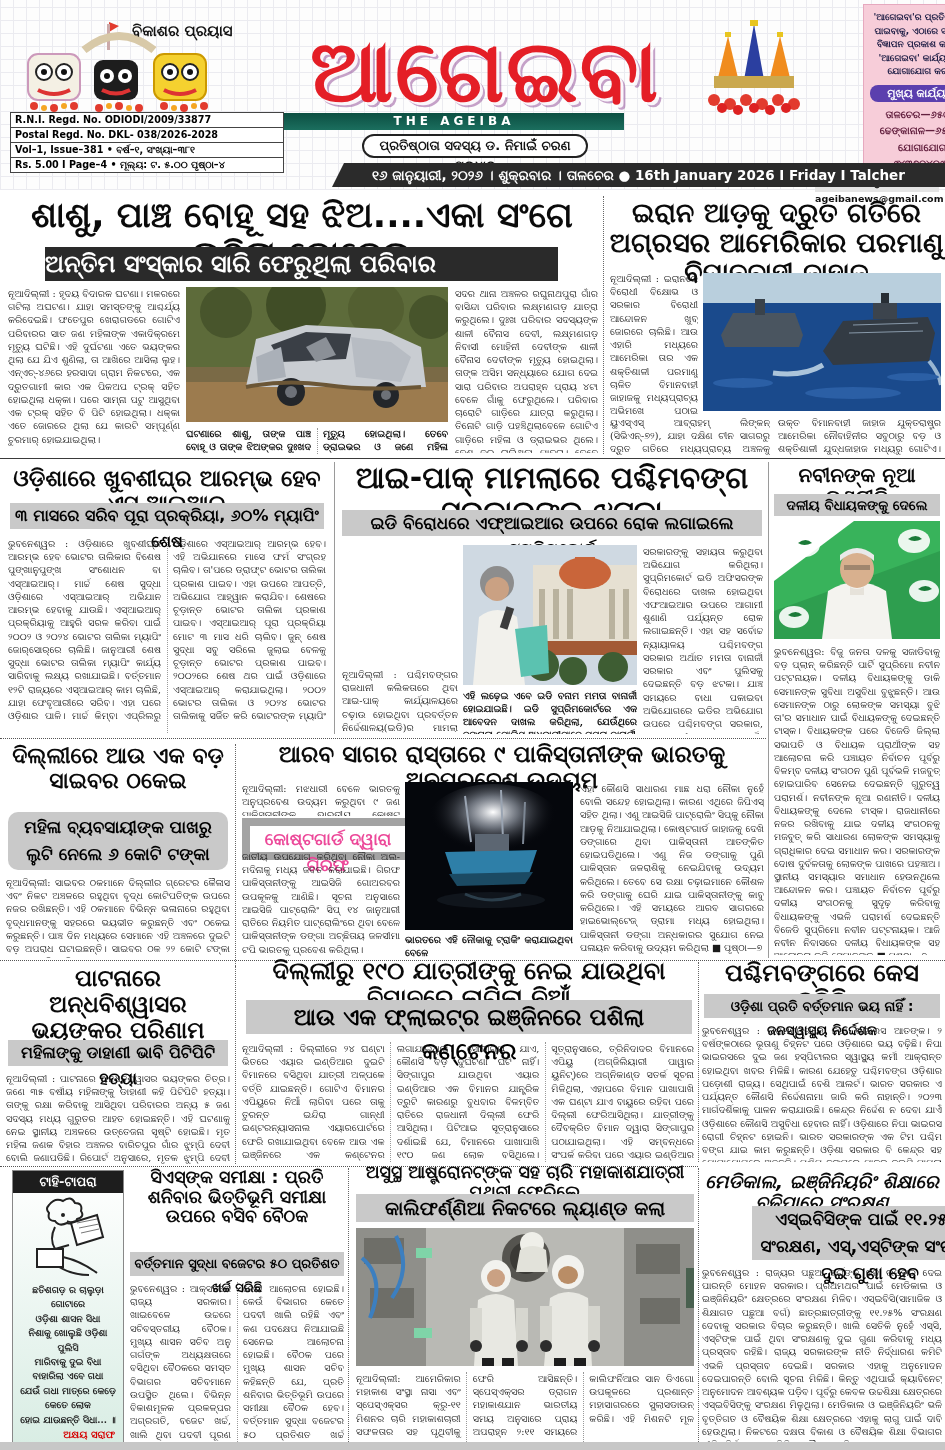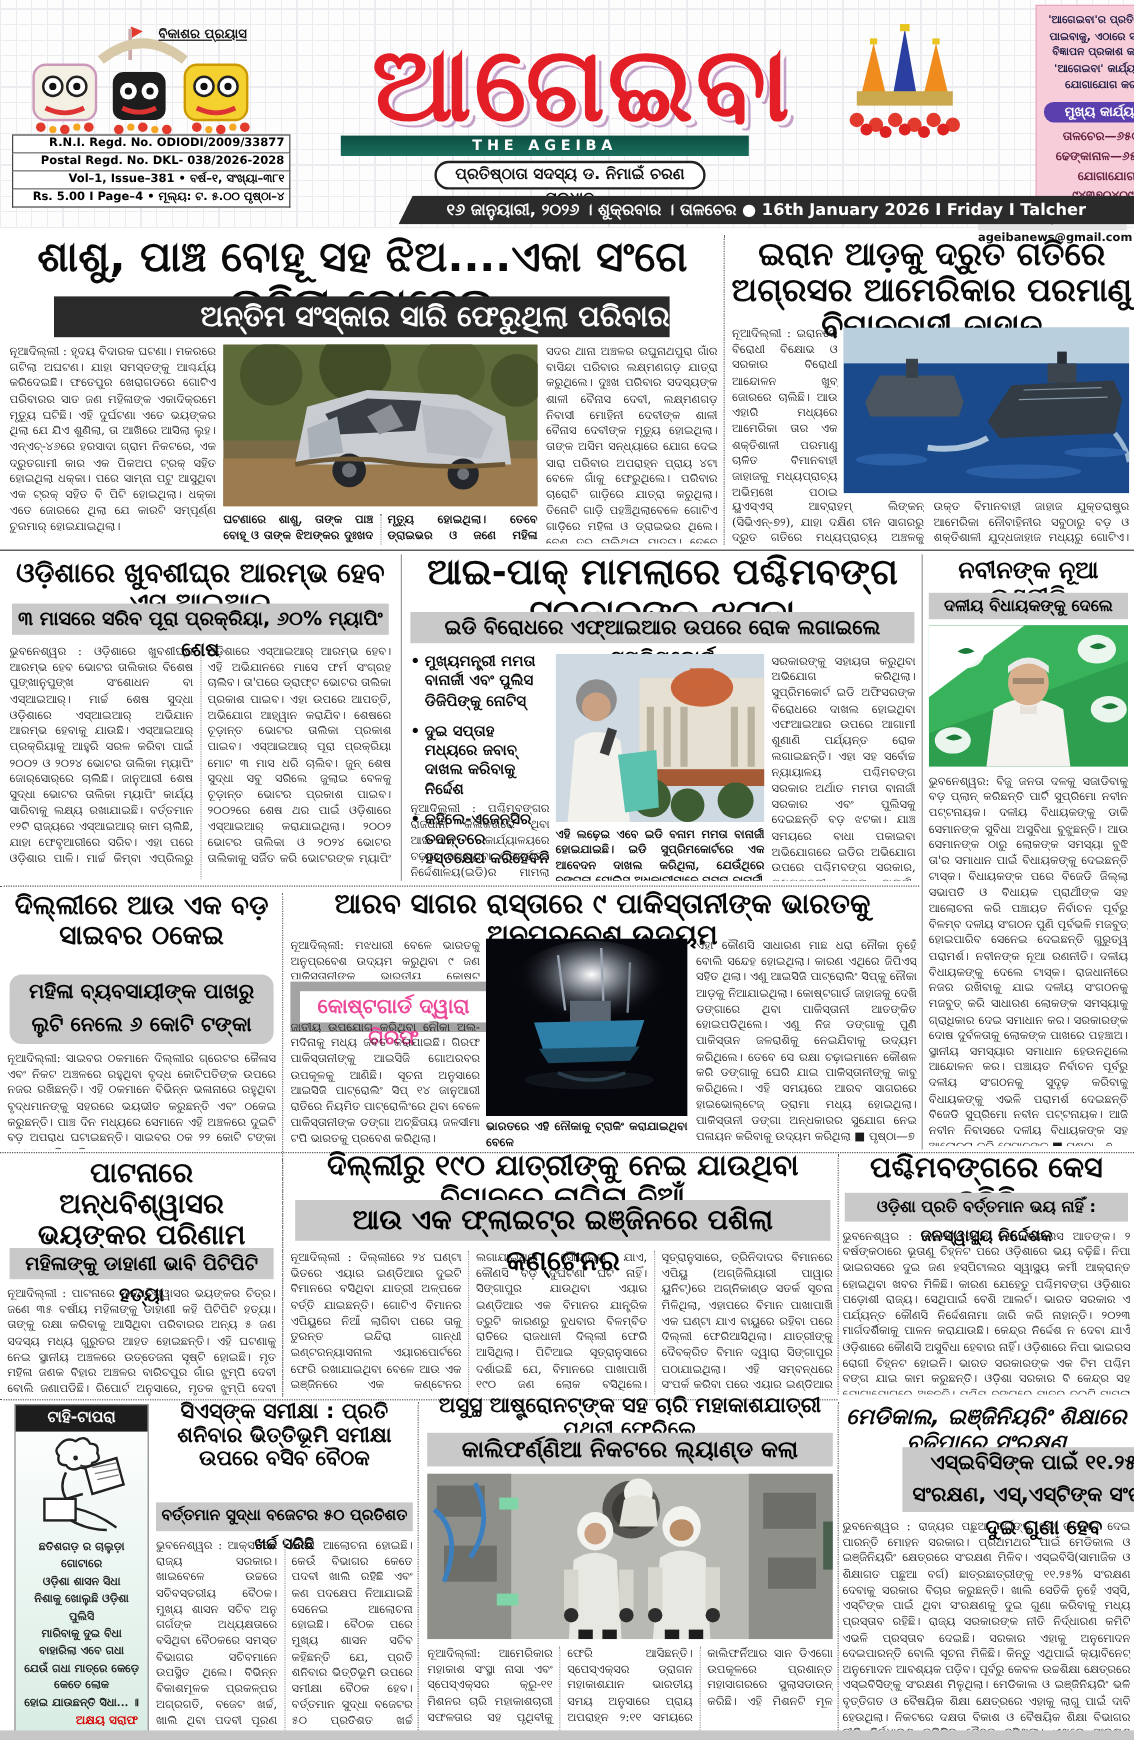--- a/index.html
+++ b/index.html
@@ -7,39 +7,39 @@
         font-family:"DejaVu Sans",sans-serif;}
   .abs{position:absolute;}
   
   #masthead{left:0;top:0;width:945px;height:190px;
     background:
       repeating-linear-gradient(0deg,#ebebf0 0 1px,transparent 1px 13px),
       repeating-linear-gradient(90deg,#ebebf0 0 1px,transparent 1px 13px),#fdfdfd;}
   .logo{font-size:86px;font-weight:800;color:#e41e26;letter-spacing:2px;
         text-shadow:3px 3px 0 rgba(255,255,255,.9),5px 5px 0 rgba(128,48,136,.45);
         font-family:"DejaVu Sans",sans-serif;line-height:1;}
-  .tagline{font-size:11px;font-weight:800;color:#111;text-decoration:underline;}
+  .tagline{font-size:15px;font-weight:800;color:#111;}
   .greenbar{background:linear-gradient(#0c4f42,#1b6e5e);color:#fff;font-weight:700;
         letter-spacing:4px;text-align:center;font-size:12px;line-height:17px;}
   .founder{border:2px solid #222;border-radius:12px;background:#fff;color:#111;
         font-weight:800;font-size:13px;text-align:center;line-height:20px;}
   .infobox div{border:1px solid #444;border-top:none;background:#fff;color:#000;
         font-weight:800;font-size:9.6px;line-height:12px;padding:1px 4px;white-space:nowrap;overflow:hidden;}
   .infobox div:first-child{border-top:1px solid #444;}
   .pinkbox{background:#f7cdd9;border:1px solid #e6a9bf;text-align:center;}
   .pinknote{font-size:9px;font-weight:700;color:#1c1c44;line-height:1.5;padding:6px 5px 4px;}
   .purplebar{background:#5b3fae;color:#fff;font-weight:800;font-size:11px;
         border-radius:8px;line-height:17px;margin:2px 6px;}
   .phones{font-size:10px;font-weight:800;color:#63203f;line-height:1.65;padding-top:3px;}
   .emailbar{background:#e4e4e4;color:#111;font-weight:700;font-size:9.5px;line-height:14px;}
   .datebar{background:#2b2b2b;color:#fff;font-weight:800;font-size:13.5px;text-align:center;
         line-height:24px;clip-path:polygon(12px 0,100% 0,100% 100%,0 100%);}
   
   .hl{font-weight:800;color:#0a0a0a;text-align:center;line-height:1.12;font-family:"DejaVu Sans",sans-serif;}
-  .blackbar{background:#2a2a2a;color:#fff;font-weight:800;text-align:right;}
+  .blackbar{background:#2a2a2a;color:#fff;font-weight:800;text-align:left;}
   .graybar{background:#c9c9c9;color:#000;font-weight:800;text-align:center;}
   .bt{font-family:"DejaVu Serif",serif;font-size:9.6px;line-height:1.38;text-align:justify;
       color:#1b1b1b;overflow:hidden;}
   .cap{font-family:"DejaVu Serif",serif;font-weight:700;font-size:9.6px;line-height:1.35;
       text-align:justify;color:#111;overflow:hidden;}
   .cols2{column-count:2;column-gap:12px;column-rule:1px dotted #999;}
   .cols3{column-count:3;column-gap:12px;column-rule:1px dotted #999;}
   .vline{border-left:1px solid #9a9a9a;}
   .vdot{border-left:1px dotted #666;}
   .hline{border-top:1.5px solid #3a3a3a;}
@@ -146,21 +146,21 @@
       <div class="phones">
         <div>ତାଳଚେର—୬୫୯୧୦୭</div>
         <div>ଢେଙ୍କାନାଳ—୬୫୯୦୦୧</div>
         <div>ଯୋଗାଯୋଗ : ୯୪୩୭୦୪୦୯୫୦</div>
       </div>
     </div>
     <div class="abs emailbar" style="left:815px;top:178px;width:124px;height:14px;text-align:center;">
       <span>⊜ </span><span>ageibanews@gmail.com</span>
     </div>
 
-    <div class="abs infobox" style="left:10px;top:112px;width:232px;text-align:right;">
+    <div class="abs infobox" style="left:10px;top:112px;width:274px;">
       <div>R.N.I. Regd. No. ODIODI/2009/33877</div>
       <div>Postal Regd. No. DKL- 038/2026-2028</div>
       <div>Vol–1, Issue–381 • ବର୍ଷ–୧, ସଂଖ୍ୟା–୩୮୧</div>
       <div>Rs. 5.00 I Page–4 • ମୂଲ୍ୟ: ଟ. ୫.୦୦ ପୃଷ୍ଠା–୪</div>
     </div>
 
     <div class="abs datebar" style="left:332px;top:163px;width:613px;height:24px;">୧୬ ଜାନୁୟାରୀ, ୨୦୨୬ । ଶୁକ୍ରବାର । ତାଳଚେର ● 16th January 2026 I Friday I Talcher</div>
   </div>
 
   <div class="abs hl" style="left:4px;top:196px;width:596px;font-size:35px;">ଶାଶୁ, ପାଞ୍ଚ ବୋହୂ ସହ ଝିଅ....ଏକା ସଂଗେ ଉଠିଲା କୋକେଇ</div>
@@ -223,25 +223,20 @@
   <div class="abs hline" style="left:0;top:458px;width:945px;"></div>
 
   <div class="abs hl" style="left:6px;top:466px;width:322px;font-size:22.5px;">ଓଡ଼ିଶାରେ ଖୁବଶୀଘ୍ର ଆରମ୍ଭ ହେବ ଏସ୍ ଆଇଆର</div>
   <div class="abs graybar" style="left:10px;top:503px;width:314px;height:26px;font-size:16px;line-height:26px;">୩ ମାସରେ ସରିବ ପୂରା ପ୍ରକ୍ରିୟା, ୬୦% ମ୍ୟାପିଂ ଶେଷ</div>
   <div class="abs bt cols2" style="left:8px;top:537px;width:318px;height:196px;">ଭୁବନେଶ୍ୱର : ଓଡ଼ିଶାରେ ଖୁବଶୀଘ୍ର ଆରମ୍ଭ ହେବ ଭୋଟର ତାଲିକାର ବିଶେଷ ପୁଙ୍ଖାନୁପୁଙ୍ଖ ସଂଶୋଧନ ବା ଏସ୍ଆଇଆର୍। ମାର୍ଚ୍ଚ ଶେଷ ସୁଦ୍ଧା ଓଡ଼ିଶାରେ ଏସ୍ଆଇଆର୍ ଅଭିଯାନ ଆରମ୍ଭ ହେବାକୁ ଯାଉଛି। ଏସ୍ଆଇଆର୍ ପ୍ରକ୍ରିୟାକୁ ଆହୁରି ସରଳ କରିବା ପାଇଁ ୨୦୦୨ ଓ ୨୦୨୪ ଭୋଟର ତାଲିକା ମ୍ୟାପିଂ ଜୋର୍‌ସୋର୍‌ରେ ଚାଲିଛି। ଜାନୁଆରୀ ଶେଷ ସୁଦ୍ଧା ଭୋଟର ତାଲିକା ମ୍ୟାପିଂ କାର୍ଯ୍ୟ ସାରିବାକୁ ଲକ୍ଷ୍ୟ ରଖାଯାଇଛି। ବର୍ତ୍ତମାନ ୧୨ଟି ରାଜ୍ୟରେ ଏସ୍ଆଇଆର୍ କାମ ଚାଲିଛି, ଯାହା ଫେବୃଆରୀରେ ସରିବ। ଏହା ପରେ ଓଡ଼ିଶାର ପାଳି। ମାର୍ଚ୍ଚ କିମ୍ବା ଏପ୍ରିଲରୁ ଓଡ଼ିଶାରେ ଏସ୍ଆଇଆର୍ ଆରମ୍ଭ ହେବ। ଏହି ଅଭିଯାନରେ ମାସେ ଫର୍ମ ସଂଗ୍ରହ ଚାଲିବ। ତା'ପରେ ଡ୍ରାଫ୍ଟ ଭୋଟର ତାଲିକା ପ୍ରକାଶ ପାଇବ। ଏହା ଉପରେ ଆପତ୍ତି, ଅଭିଯୋଗ ଆହ୍ୱାନ କରାଯିବ। ଶେଷରେ ଚୂଡ଼ାନ୍ତ ଭୋଟର ତାଲିକା ପ୍ରକାଶ ପାଇବ। ଏସ୍ଆଇଆର୍ ପୂରା ପ୍ରକ୍ରିୟା ମୋଟ ୩ ମାସ ଧରି ଚାଲିବ। ଜୁନ୍ ଶେଷ ସୁଦ୍ଧା ସବୁ ସରିଲେ ଜୁଲାଇ ବେଳକୁ ଚୂଡ଼ାନ୍ତ ଭୋଟର ପ୍ରକାଶ ପାଇବ। ୨୦୦୨ରେ ଶେଷ ଥର ପାଇଁ ଓଡ଼ିଶାରେ ଏସ୍ଆଇଆର୍ କରାଯାଇଥିଲା। ୨୦୦୨ ଭୋଟର ତାଲିକା ଓ ୨୦୨୪ ଭୋଟର ତାଲିକାକୁ ସର୍ଜିତ କରି ଭୋଟରଙ୍କ ମ୍ୟାପିଂ କରାଯାଉଛି। ଏବେ ସୁଦ୍ଧା ୬୦% ଭୋଟରଙ୍କର ମ୍ୟାପିଂ ସରିଛି। ଛତିଶଗଡ଼ରେ ୯୭% ଭୋଟରଙ୍କ ମ୍ୟାପିଂ କରାଯାଇଥିଲା। ଓଡ଼ିଶାରେ  ■ ପୃଷ୍ଠା—୭</div>
 
   <div class="abs vline" style="left:334px;top:462px;height:272px;"></div>
 
   <div class="abs hl" style="left:338px;top:461px;width:428px;font-size:30px;">ଆଇ-ପାକ୍ ମାମଲାରେ ପଶ୍ଚିମବଙ୍ଗ ସରକାରଙ୍କୁ ଝଟକା</div>
   <div class="abs graybar" style="left:342px;top:510px;width:420px;height:26px;font-size:17px;line-height:26px;">ଇଡି ବିରୋଧରେ ଏଫ୍ଆଇଆର ଉପରେ ରୋକ ଲଗାଇଲେ ସୁପ୍ରିମକୋର୍ଟ</div>
-  <ul class="abs bullets" style="left:342px;top:543px;width:116px;margin:0;padding:0;">
-    <li>ମୁଖ୍ୟମନ୍ତ୍ରୀ ମମତା ବାନାର୍ଜୀ ଏବଂ ପୁଲିସ ଡିଜିପିଙ୍କୁ ନୋଟିସ୍</li>
-    <li>ଦୁଇ ସପ୍ତାହ ମଧ୍ୟରେ ଜବାବ୍ ଦାଖଲ କରିବାକୁ ନିର୍ଦ୍ଦେଶ</li>
-    <li>କହିଲେ-ଏଜେନ୍ସିର ତଦନ୍ତରେ ହସ୍ତକ୍ଷେପ କରିହେବନି</li>
-  </ul>
   <div class="abs bt" style="left:342px;top:668px;width:116px;height:66px;">ନୂଆଦିଲ୍ଲୀ : ପଶ୍ଚିମବଙ୍ଗର ରାଜଧାନୀ କଲିକତାରେ ଥିବା ଆଇ-ପାକ୍ କାର୍ଯ୍ୟାଳୟରେ ଚଢ଼ାଉ ହୋଇଥିବା ପ୍ରବର୍ତ୍ତନ ନିର୍ଦ୍ଦେଶାଳୟ(ଇଡି)ର ମାମଲା ଏବେ ସୁପ୍ରିମକୋର୍ଟରେ ପହଞ୍ଚିଛି।</div>
   <div class="abs" style="left:463px;top:545px;width:174px;height:140px;">
     <svg width="174" height="140" viewBox="0 0 174 140">
       <rect width="174" height="140" fill="#cfd9e2"></rect>
       <rect x="70" y="20" width="104" height="90" fill="#e6e0d2"></rect>
       <ellipse cx="122" cy="28" rx="26" ry="16" fill="#c9653a"></ellipse>
       <rect x="112" y="12" width="20" height="12" fill="#c9653a"></rect>
       <g fill="#b9b29e">
           <rect x="76" y="44" width="6" height="50"></rect>
           <rect x="90" y="44" width="6" height="50"></rect>

